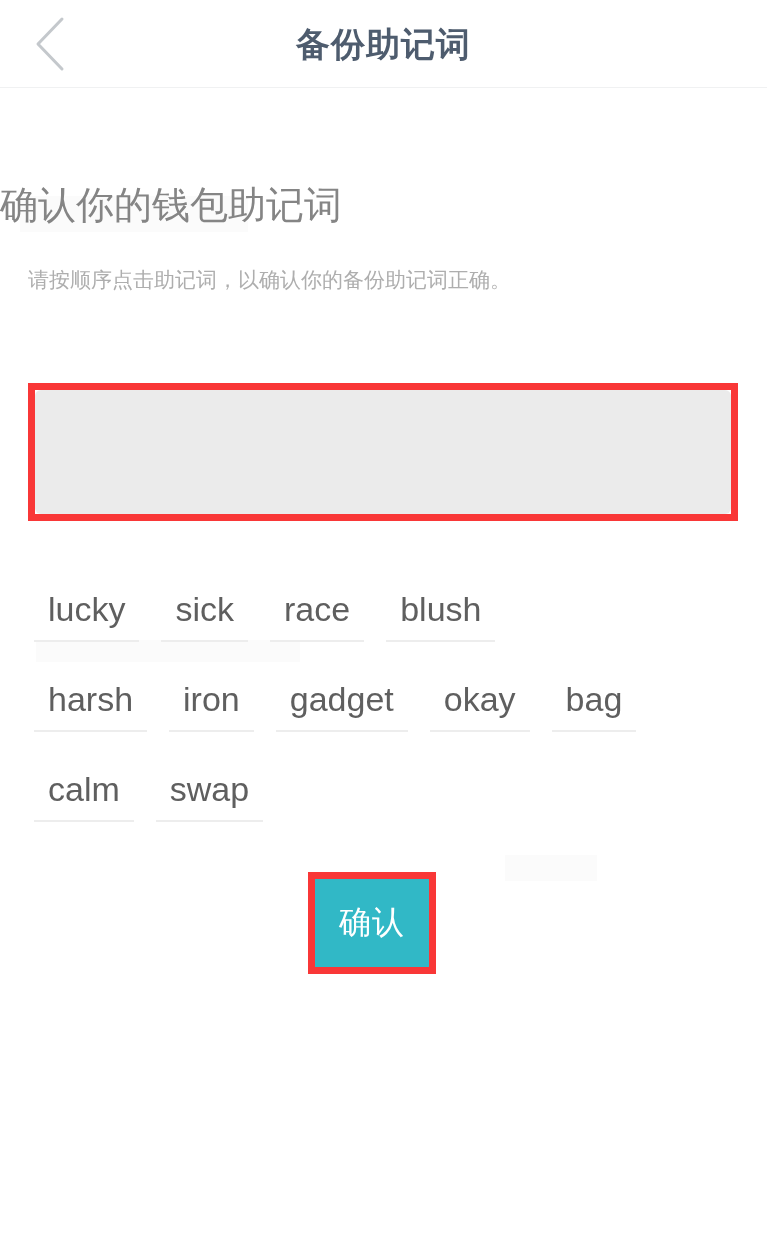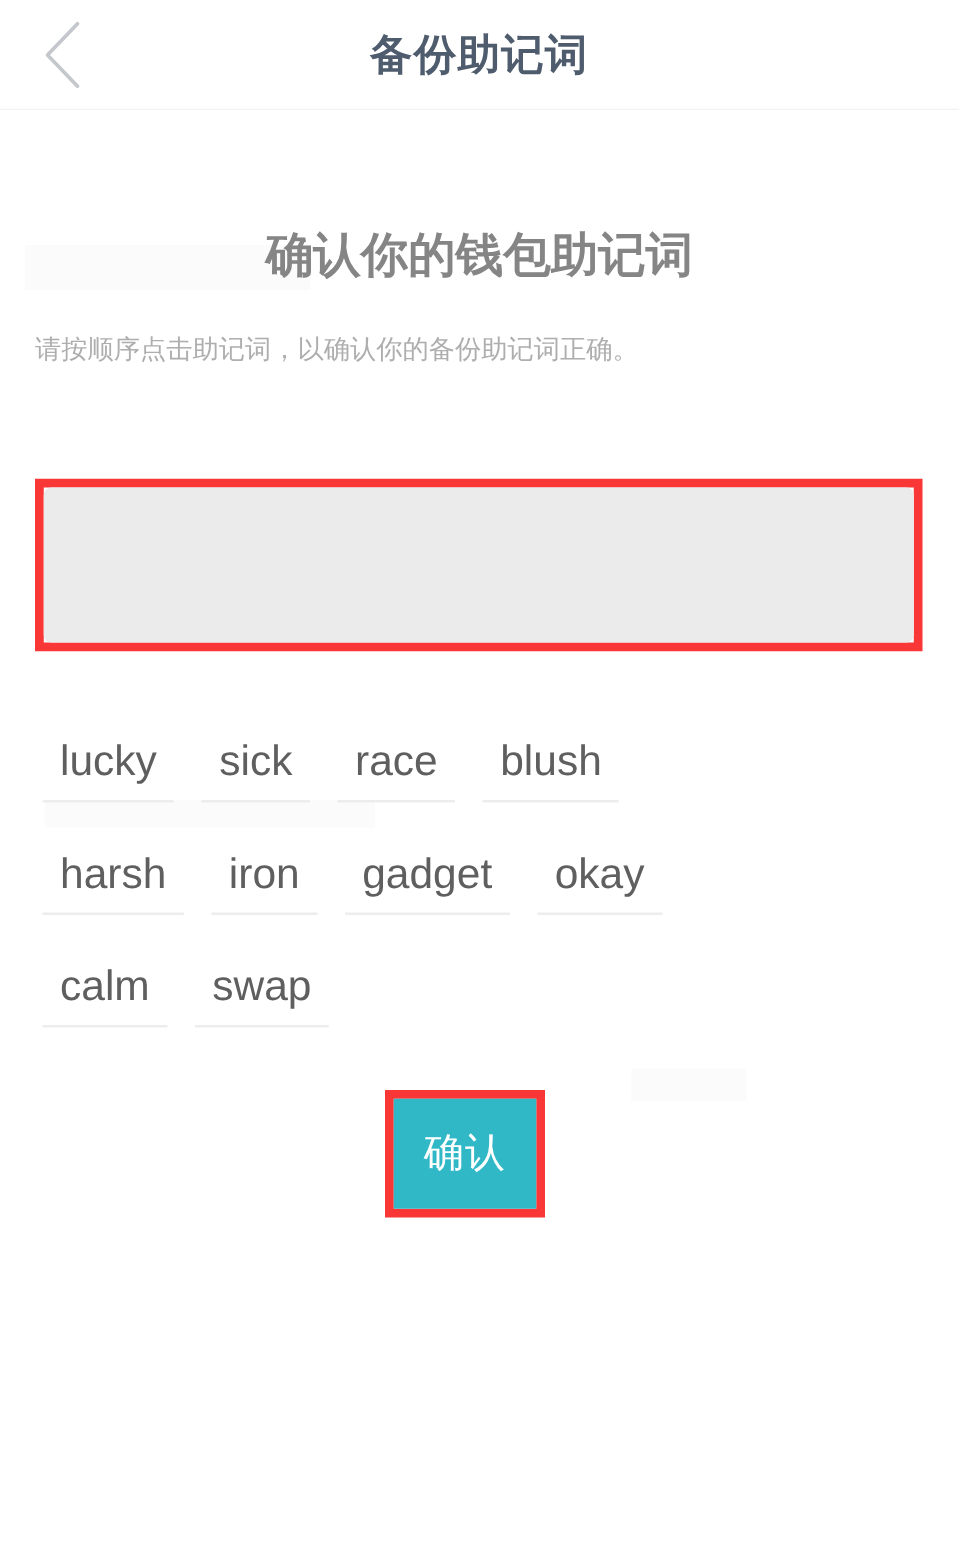--- a/index.html
+++ b/index.html
@@ -62,23 +62,23 @@
   .ghost.g3 { left: 505px; top: 855px; width: 92px;  height: 26px; }
 
   
   .content {
     position: relative;
     padding: 0;
   }
   .page-title {
     margin: 0;
     padding-top: 97px;
-    text-align: center;
+    text-align: left;
     font-size: 38px;
-    font-weight: bold;
+    font-weight: normal;
     color: #858585;
     line-height: 1.1;
   }
   .page-subtitle {
     margin: 0;
     padding: 38px 28px 0 28px;
     font-size: 21px;
     line-height: 1.45;
     color: #aeaeae;
     letter-spacing: 0px;
@@ -194,20 +194,21 @@
       <div class="word-chip">lucky</div>
       <div class="word-chip">sick</div>
       <div class="word-chip">race</div>
       <div class="word-chip">blush</div>
     </div>
     <div class="word-row">
       <div class="word-chip">harsh</div>
       <div class="word-chip">iron</div>
       <div class="word-chip">gadget</div>
       <div class="word-chip">okay</div>
+      <div class="word-chip">bag</div>
     </div>
     <div class="word-row">
       <div class="word-chip">calm</div>
       <div class="word-chip">swap</div>
     </div>
   </div>
 
 <div class="confirm-wrap">
   <button class="confirm-btn">确认</button>
 </div>

